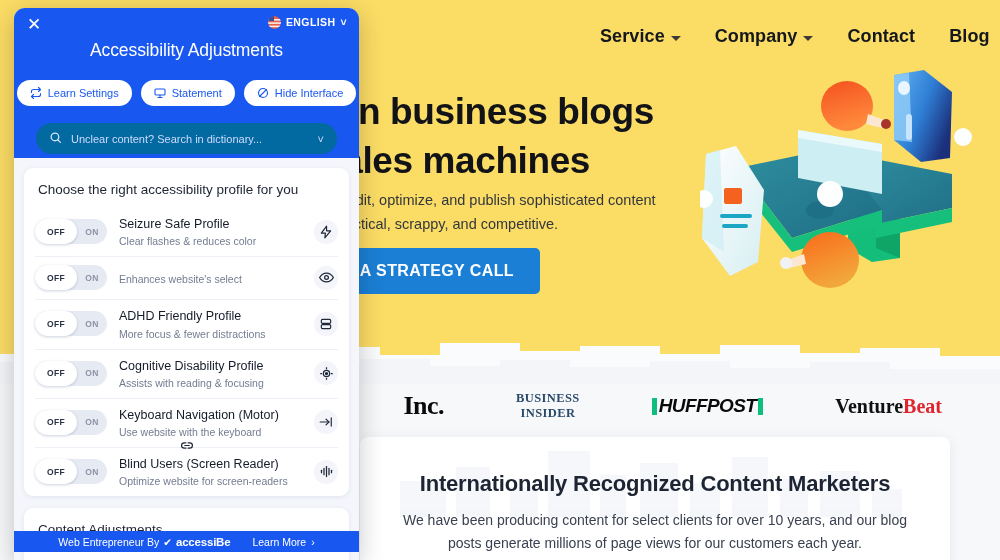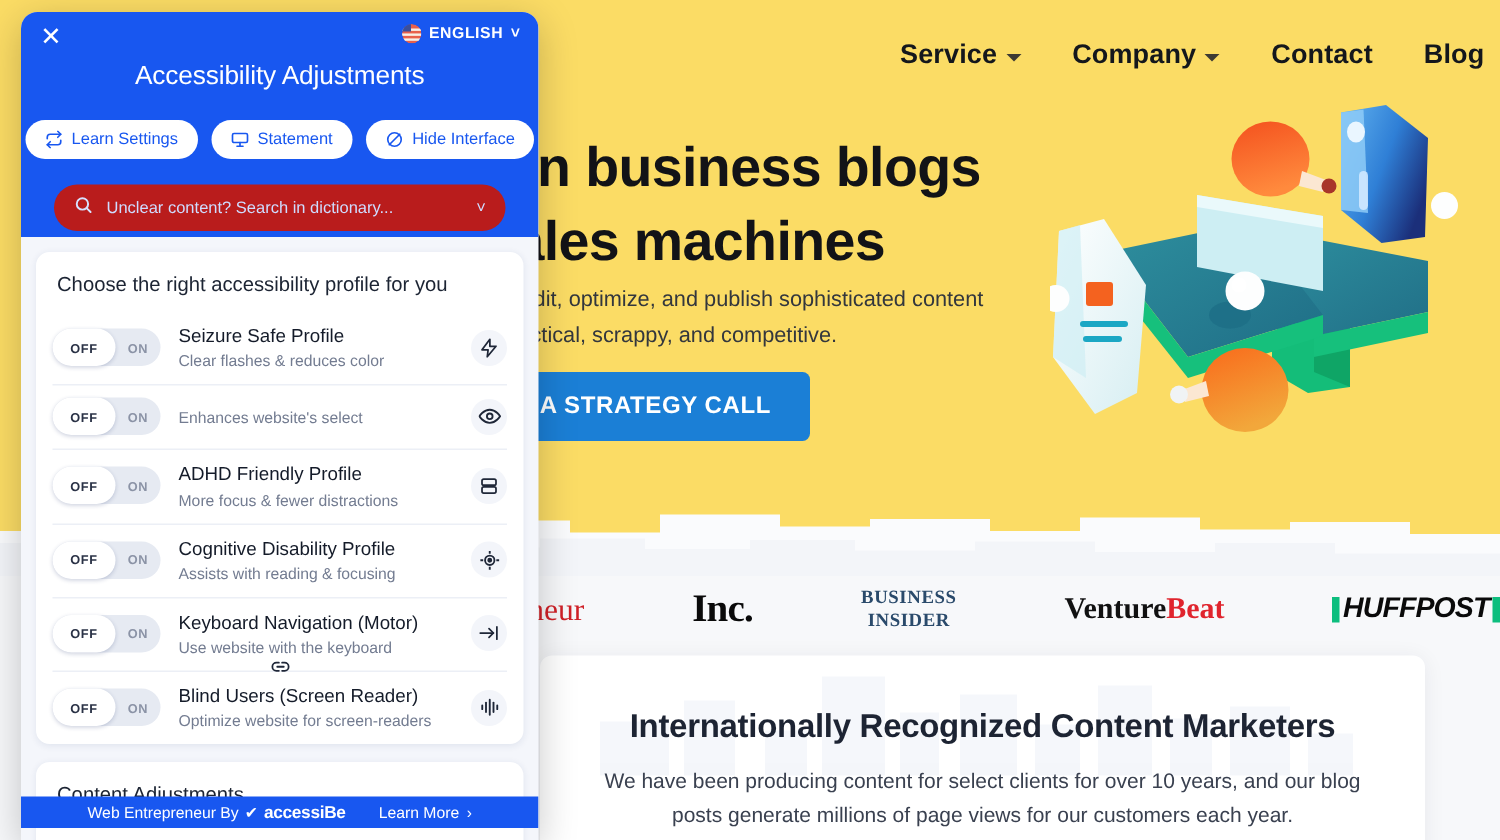--- a/index.html
+++ b/index.html
@@ -50,21 +50,21 @@
     padding: 14px 26px; border: none; border-radius: 5px; cursor: pointer;
   }
 
   
   .illo { position: absolute; left: 700px; top: 62px; width: 300px; height: 300px; }
 
   
   .logos {
     position: absolute; left: 0; top: 382px; width: 1000px; height: 48px;
     display: flex; align-items: center; justify-content: flex-end;
-    gap: 72px; 
+    gap: 72px; padding-right: 58px;
   }
   .logo { white-space: nowrap; }
   .logo-entrepreneur { font-family: "Liberation Serif", serif; font-size: 21px; color: #cf2027; }
   .logo-inc { font-family: "Liberation Serif", serif; font-size: 26px; font-weight: bold; color: #0a0a0a; letter-spacing: -.5px; }
   .logo-bi { font-family: "Liberation Serif", serif; font-size: 12.5px; font-weight: bold;
     color: #2a4a6b; line-height: 1.18; letter-spacing: .4px; text-align: center; }
   .logo-huff { display: flex; align-items: center; gap: 2px; }
   .huff-bar { width: 5px; height: 17px; background: #0dbe7e; }
   .huff-txt { font-size: 19px; font-weight: bold; font-style: italic; color: #0a0a0a; letter-spacing: -.6px; }
   .logo-vb { font-family: "Liberation Serif", serif; font-size: 20px; font-weight: bold; color: #111; }
@@ -119,21 +119,21 @@
     display: flex; justify-content: center; gap: 9px; margin-top: 19px;
   }
   .pill {
     background: #fff; color: #1857f0;
     border: none; border-radius: 16px; cursor: pointer;
     font-size: 11px; padding: 7px 13px;
     display: flex; align-items: center; gap: 6px; white-space: nowrap;
   }
   .pill svg { display: block; }
   .searchbar {
-    margin: 17px 8px 0; background: #b91c1c; border-radius: 18px;
+    margin: 17px 8px 0; background: #0369a1; border-radius: 18px;
     height: 31px; display: flex; align-items: center; padding: 0 13px;
     cursor: text;
   }
   .searchbar .sp { flex: 1; color: #cfdcff; font-size: 11px; margin-left: 9px; }
   .searchbar .chev { color: #cfdcff; font-size: 11px; }
 
   .panel-body { padding: 10px; }
   .card {
     background: #fff; border-radius: 9px;
     box-shadow: 0 1px 5px rgba(30,50,110,.09);
@@ -303,26 +303,26 @@
       </svg>
     </div>
 
     <div class="logos">
       <div class="logo logo-entrepreneur">Entrepreneur</div>
       <div class="logo logo-inc">Inc.</div>
       <div class="logo logo-bi">
         <div>BUSINESS</div>
         <div>INSIDER</div>
       </div>
-      <div class="logo logo-vb"><span>Venture</span><em>Beat</em></div>
       <div class="logo logo-huff">
         <span class="huff-bar"></span>
         <span class="huff-txt">HUFFPOST</span>
         <span class="huff-bar"></span>
       </div>
+      <div class="logo logo-vb"><span>Venture</span><em>Beat</em></div>
     </div>
 
     <div class="bottom-card">
       <svg class="card-sky" viewBox="0 0 590 80" preserveAspectRatio="none">
         <g fill="#dfe6f2">
           <rect x="40" y="44" width="46" height="40"></rect>
           <rect x="96" y="30" width="34" height="54"></rect>
           <rect x="150" y="50" width="28" height="34"></rect>
           <rect x="188" y="14" width="42" height="70"></rect>
           <rect x="240" y="38" width="26" height="46"></rect>

